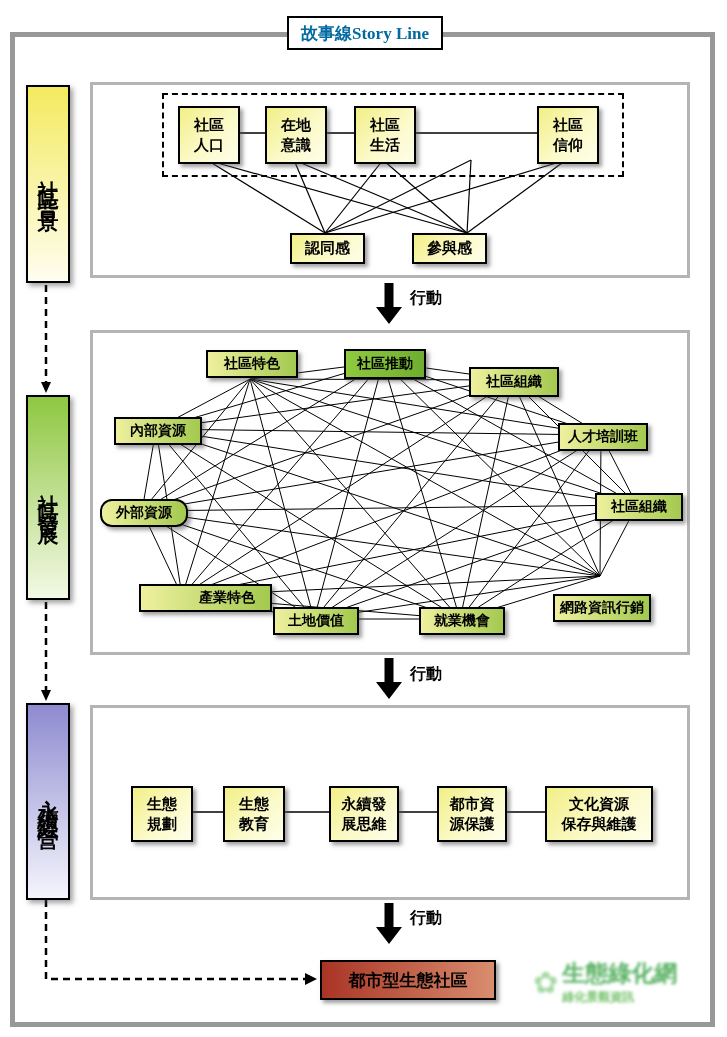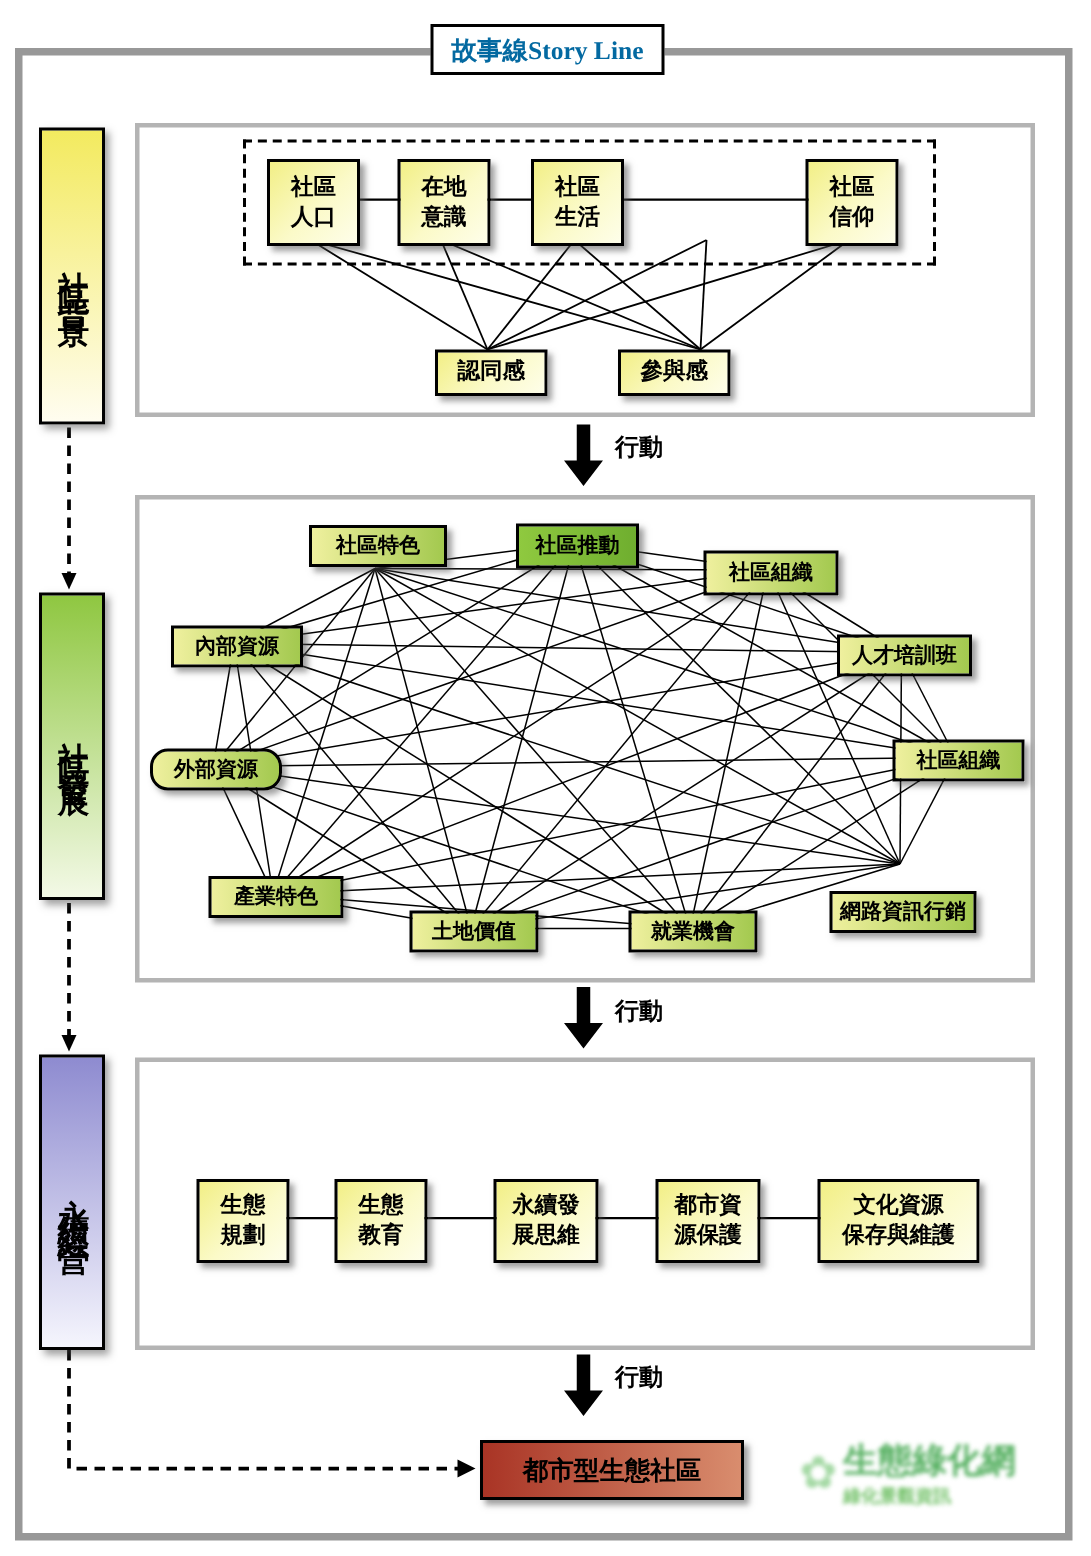--- a/index.html
+++ b/index.html
@@ -54,21 +54,21 @@
   .nnode{border:2px solid #000;background:linear-gradient(to right,#eff09e,#a3c94f);
          box-shadow:3px 3px 4px rgba(80,80,80,.55);z-index:5;display:flex;align-items:center;justify-content:center;
          font-size:14px;font-weight:bold;color:#000;white-space:nowrap;}
   #n0{left:344px;top:349px;width:78px;height:26px;background:linear-gradient(to right,#8fc93f,#6fae2f);}
   #n1{left:206px;top:350px;width:88px;height:24px;}
   #n2{left:469px;top:367px;width:86px;height:26px;}
   #n3{left:114px;top:417px;width:84px;height:24px;text-align:right;}
   #n4{left:558px;top:423px;width:86px;height:24px;}
   #n5{left:100px;top:499px;width:84px;height:24px;border-radius:12px;}
   #n6{left:595px;top:493px;width:84px;height:24px;}
-  #n7{left:139px;top:584px;width:86px;height:24px;}
+  #n7{left:139px;top:584px;width:86px;height:24px;padding-left:43px;}
   #n8{left:553px;top:564px;width:94px;height:24px;margin-top:30px;}
   #n9{left:273px;top:607px;width:82px;height:24px;}
   #n10{left:419px;top:607px;width:82px;height:24px;}
   
   #s3b0{left:131px;top:786px;width:58px;height:52px;}
   #s3b1{left:223px;top:786px;width:58px;height:52px;}
   #s3b2{left:329px;top:786px;width:66px;height:52px;}
   #s3b3{left:437px;top:786px;width:66px;height:52px;}
   #s3b4{left:545px;top:786px;width:104px;height:52px;}
   

